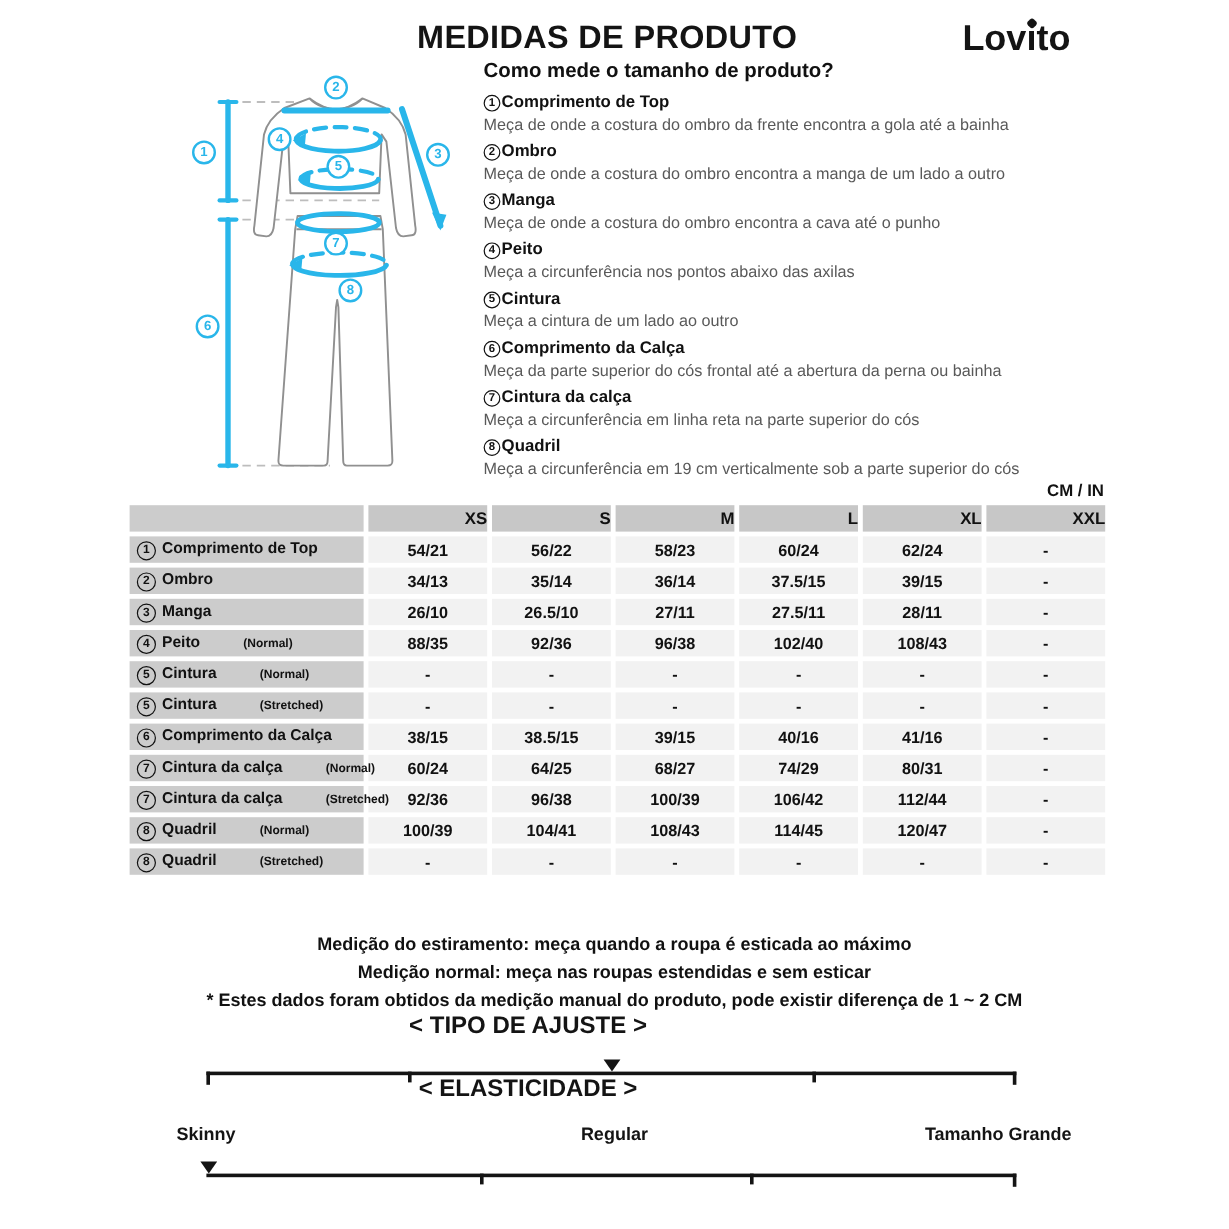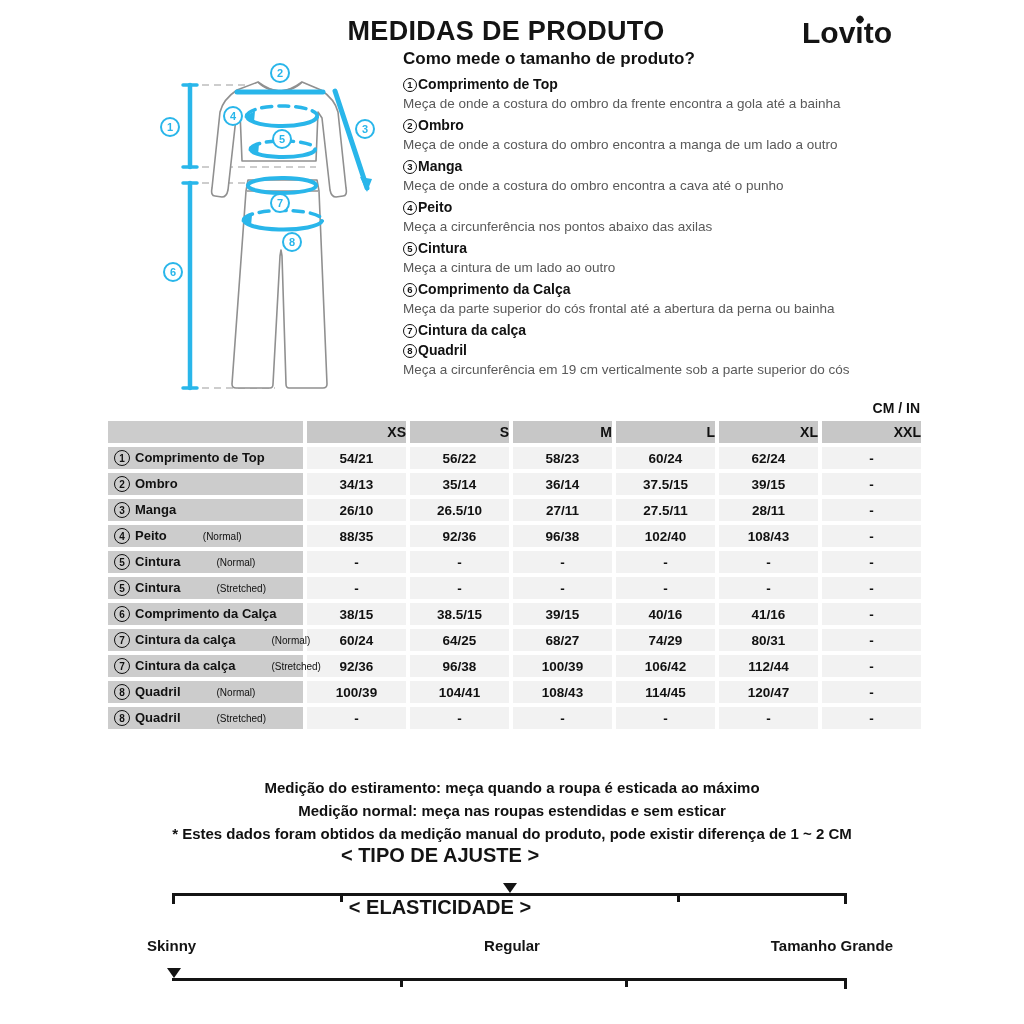--- a/index.html
+++ b/index.html
@@ -23,21 +23,21 @@
   .units{top:400px;right:104px;font-size:14px;font-weight:800;}
 
   
   table.size-table{position:absolute;left:104px;top:417px;width:821px;border-collapse:separate;border-spacing:4px;table-layout:fixed;}
   .size-table th,.size-table td{height:22px;padding:0;font-weight:700;}
   .size-table th{background:#c7c7c7;font-size:14px;text-align:right;}
   .size-table th.corner{background:#cccccc;width:195px;}
   td.label-cell{background:#cccccc;text-align:left;padding-left:6px;font-size:13px;white-space:nowrap;}
   td.val-cell{background:#f2f2f2;text-align:center;font-size:13.5px;}
   .cnum.tbl{width:16px;height:16px;font-size:10px;margin-right:5px;top:0;}
-  .sub{font-size:10px;font-weight:400;padding-left:36px;}
+  .sub{font-size:10px;font-weight:700;padding-left:36px;}
 
   
   .notes{top:776px;left:0;width:1024px;text-align:center;}
   .note-line{font-size:15px;font-weight:700;line-height:23px;color:#111;}
 
   
   .scale-title{left:0;width:880px;text-align:center;font-size:20px;font-weight:800;color:#141414;}
   .scale-line{left:172px;width:675px;height:3px;background:#141414;}
   .scale-line .cap{position:absolute;width:3px;height:11px;background:#141414;top:0;}
   .scale-line .cap.l{left:0;} .scale-line .cap.r{right:0;}
@@ -141,20 +141,21 @@
     <div class="instr-item">
       <div class="instr-title"><span class="cnum">5</span><span>Cintura</span></div>
       <div class="instr-desc">Meça a cintura de um lado ao outro</div>
     </div>
     <div class="instr-item">
       <div class="instr-title"><span class="cnum">6</span><span>Comprimento da Calça</span></div>
       <div class="instr-desc">Meça da parte superior do cós frontal até a abertura da perna ou bainha</div>
     </div>
     <div class="instr-item">
       <div class="instr-title"><span class="cnum">7</span><span>Cintura da calça</span></div>
+      <div class="instr-desc">Meça a circunferência em linha reta na parte superior do cós</div>
     </div>
     <div class="instr-item">
       <div class="instr-title"><span class="cnum">8</span><span>Quadril</span></div>
       <div class="instr-desc">Meça a circunferência em 19 cm verticalmente sob a parte superior do cós</div>
     </div>
   </div>
 
 <div class="abs units">CM / IN</div>
 
 <table class="size-table">

